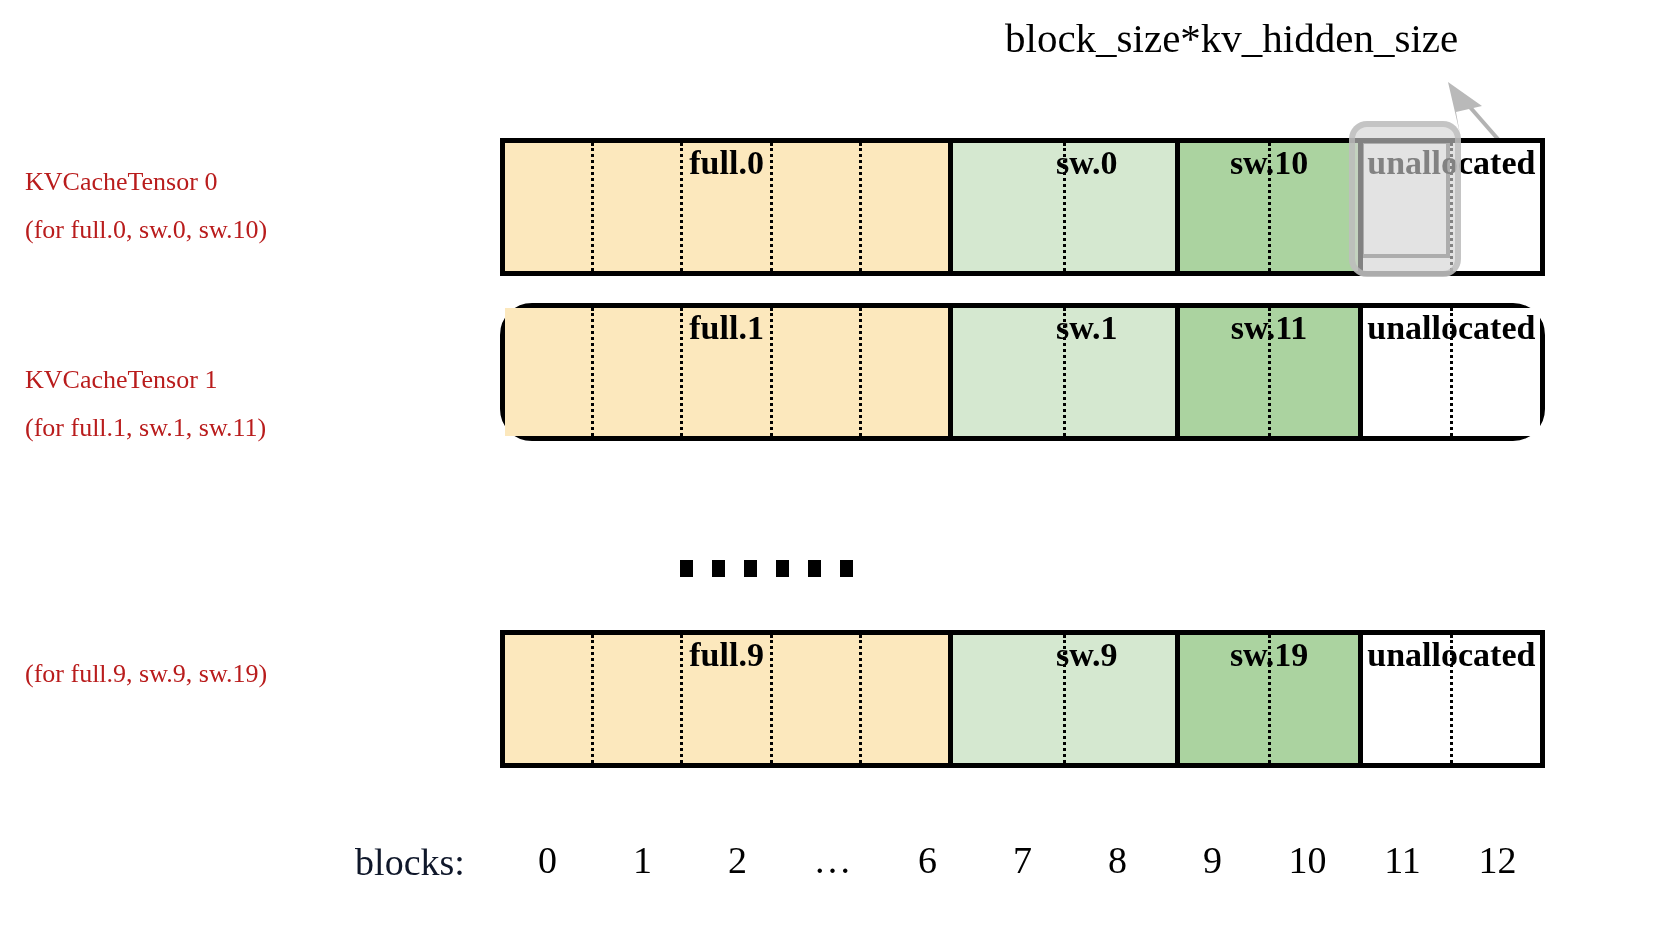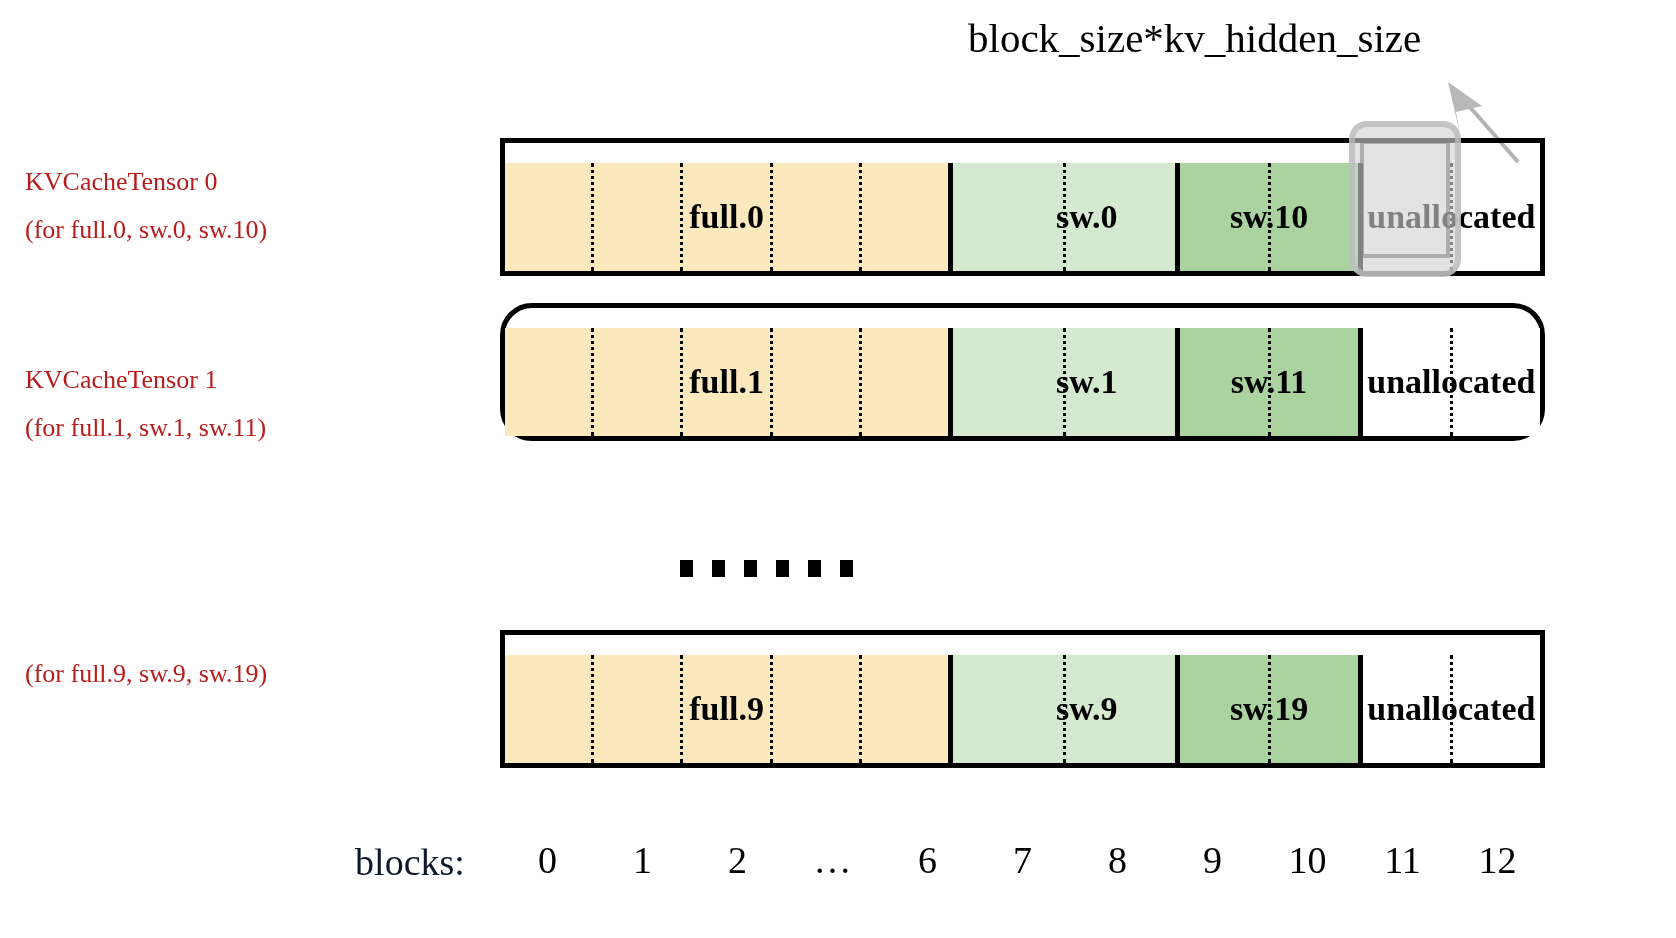--- a/index.html
+++ b/index.html
@@ -6,21 +6,21 @@
   body{
     width:1676px;height:938px;background:#ffffff;
     font-family:"Liberation Serif","DejaVu Serif",serif;
     position:relative;overflow:hidden;
   }
   .stage{position:absolute;left:0;top:0;width:1676px;height:938px;}
 
   
   .annot-text{
     position:absolute;
-    left:968px;top:14px;
+    left:1005px;top:14px;
     font-size:41px;color:#000;white-space:nowrap;
     letter-spacing:0px;
   }
   .annot-arrow{position:absolute;left:1400px;top:60px;width:140px;height:110px;}
 
   
   .row{position:absolute;height:138px;}
   .row-label{
     position:absolute;
     text-align:left;
@@ -32,23 +32,23 @@
   .bar{
     position:absolute;
     left:500px;width:1045px;height:138px;
     box-sizing:border-box;
     border:5px solid #000;
     display:flex;
   }
   .seg{
     position:relative;
     box-sizing:border-box;
-    display:flex;align-items:center;justify-content:center;
+    display:flex;justify-content:center;
     font-size:34px;font-weight:bold;color:#000;
-    text-align:center;line-height:40px;margin-top:20px;
+    text-align:center;line-height:40px;
   }
   .seg + .seg{border-left:5px solid #000;}
   .seg .seg-label{position:relative;z-index:3;}
   
   .divs{position:absolute;left:0;top:0;right:0;bottom:0;display:flex;z-index:1;}
   .divs > i{flex:1 1 0;display:block;}
   .divs > i + i{border-left:3px dotted #000;}
 
   .seg-full{background:#fce8bd;}
   .seg-sw-light{background:#d5e8d0;padding-left:45px;}

